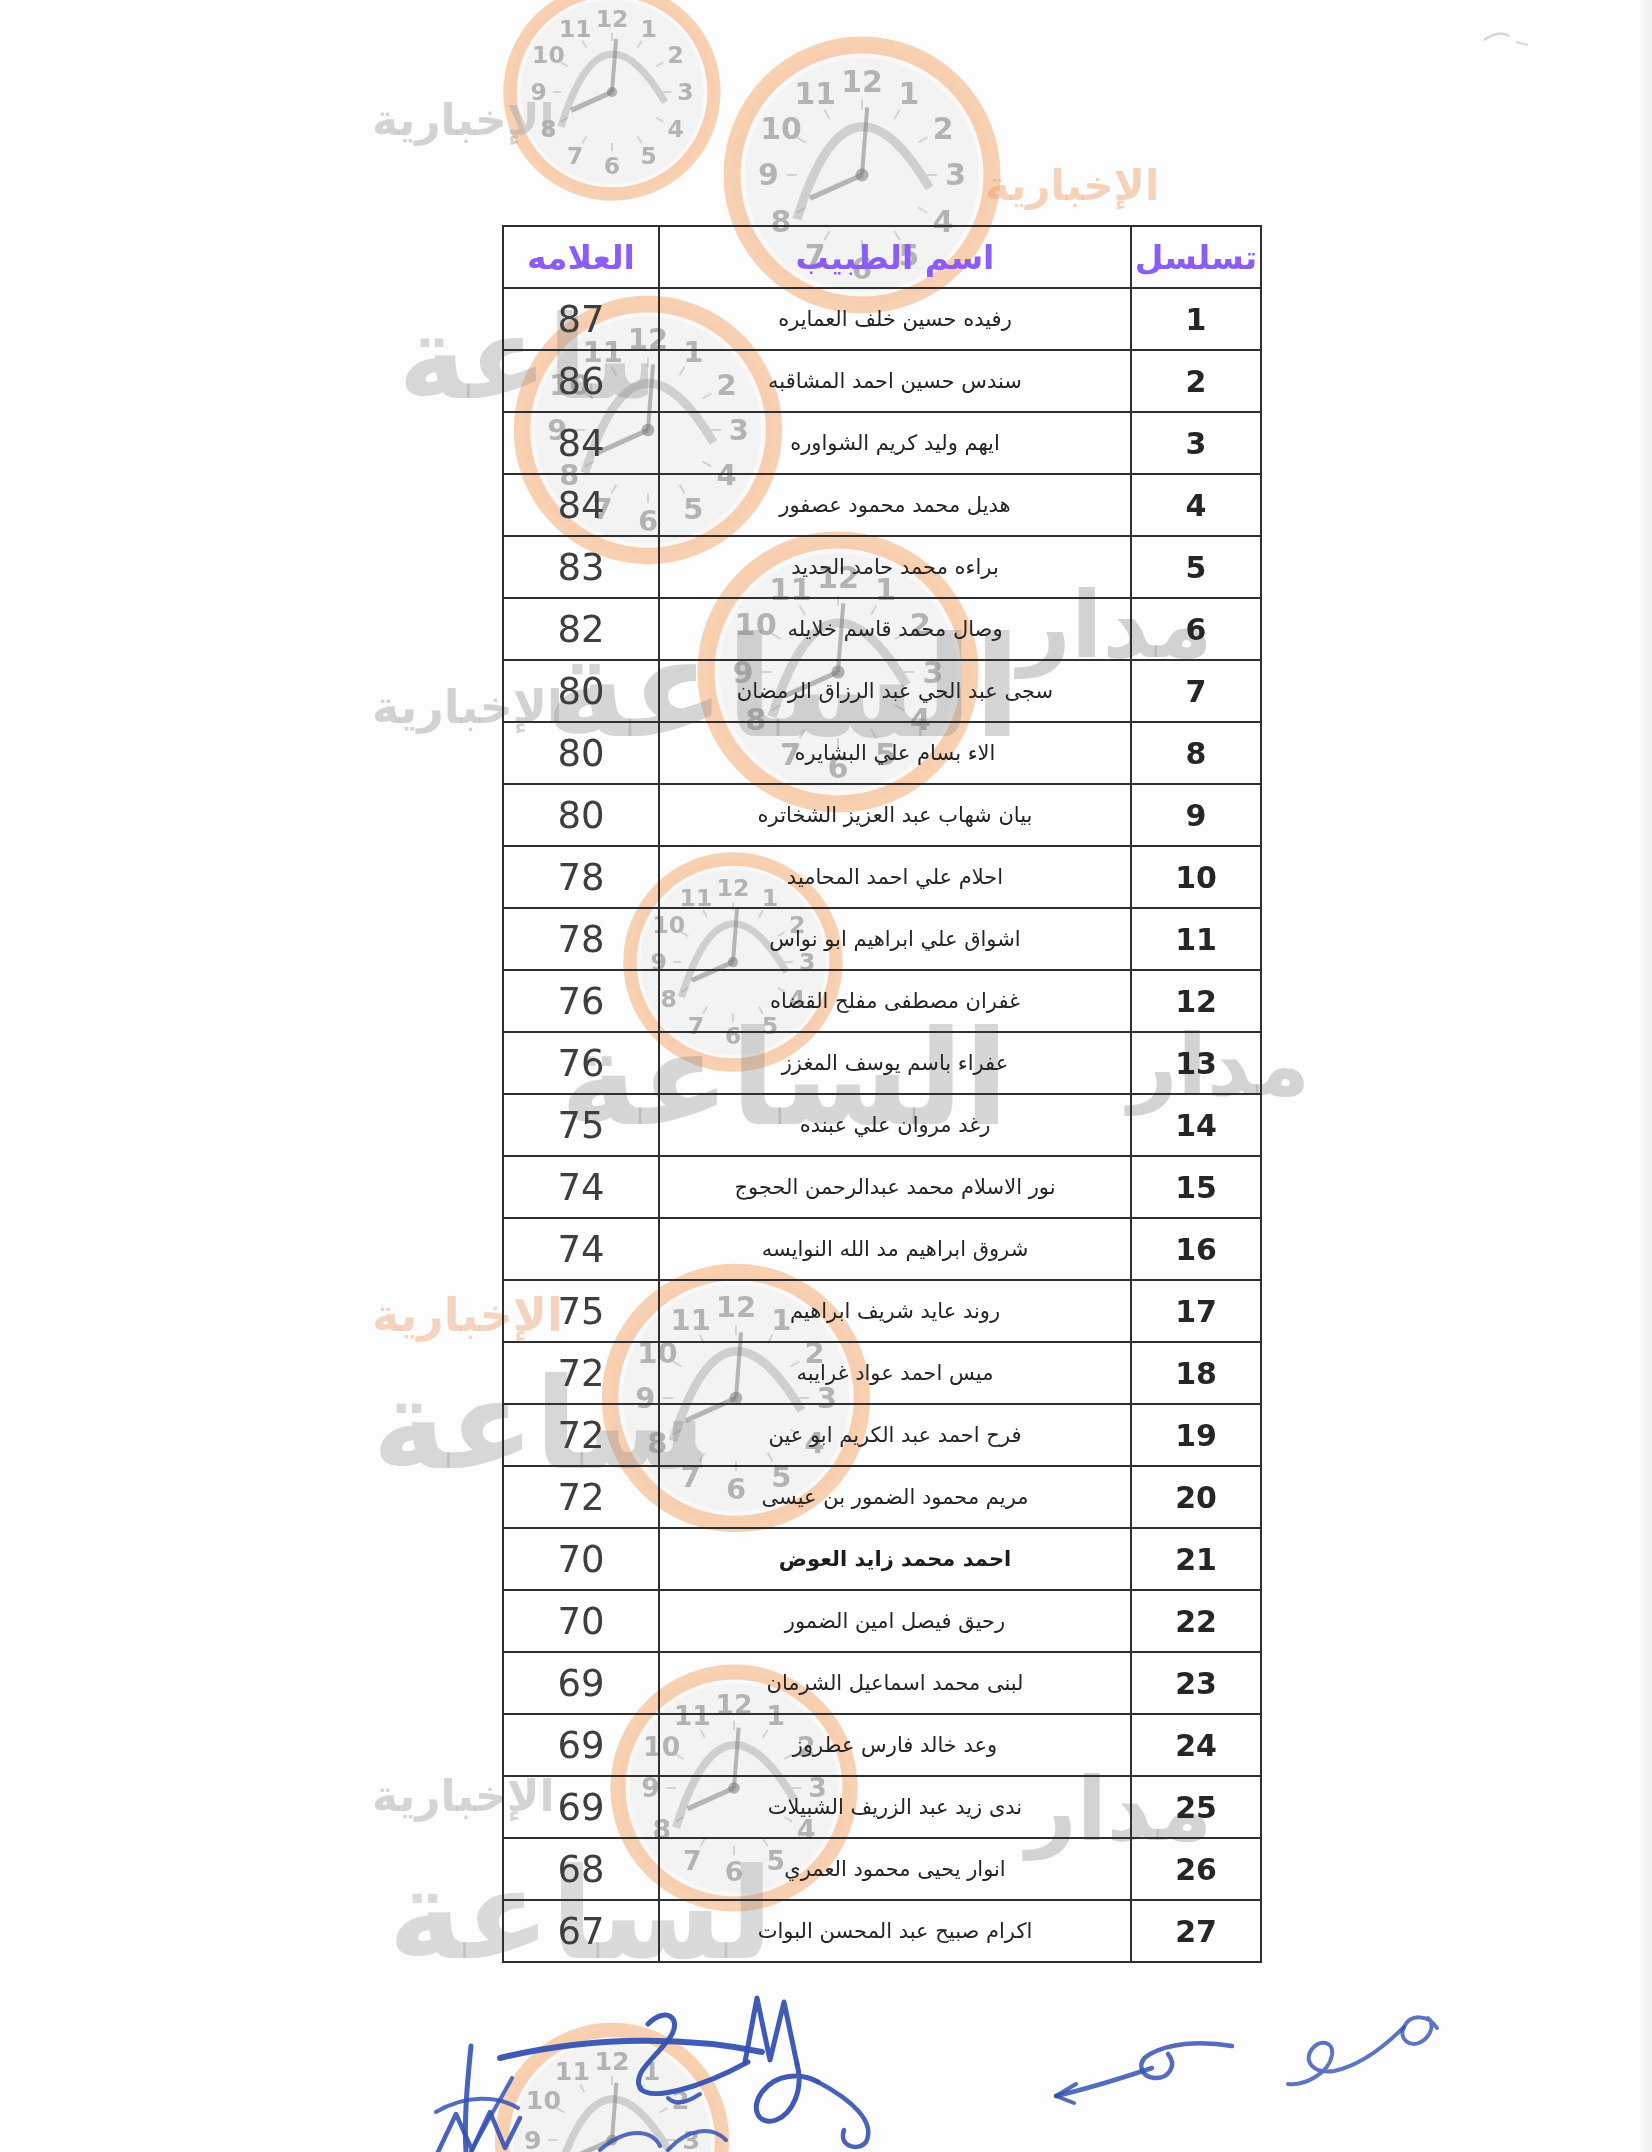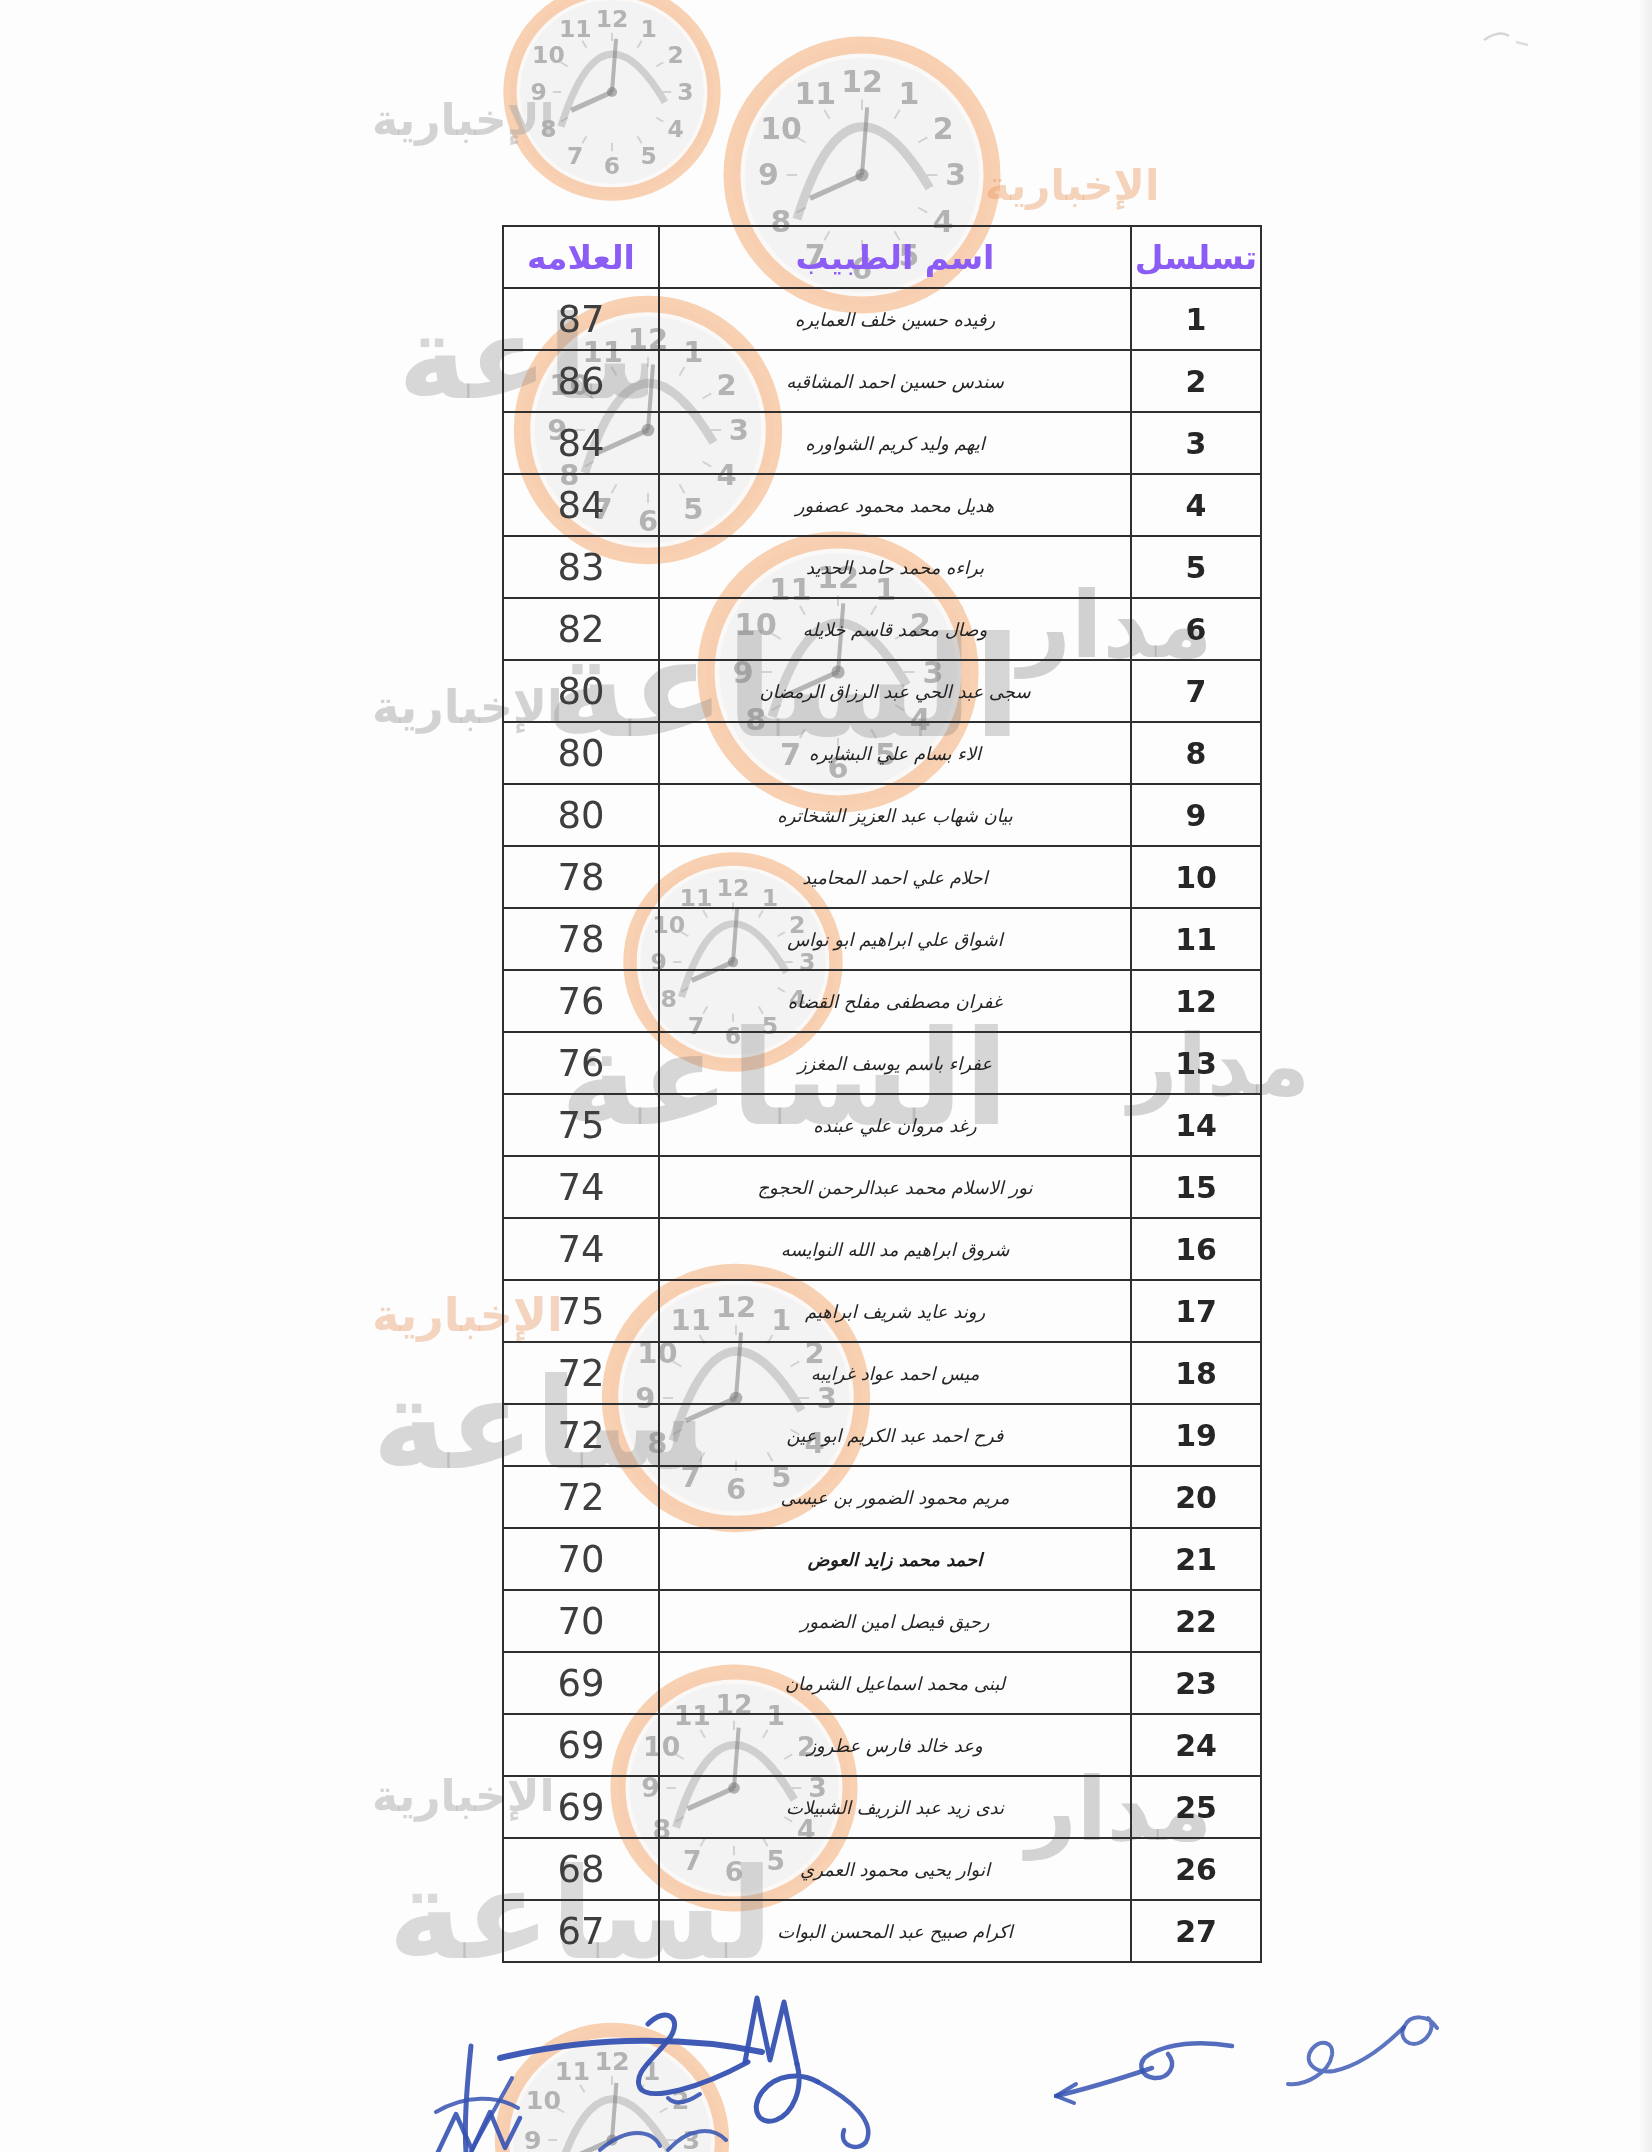--- a/index.html
+++ b/index.html
@@ -37,21 +37,21 @@
     background:transparent;
   }
   table.results td,table.results th{
     border:2.5px solid #2f2f2f;
     padding:0;height:62px;box-sizing:border-box;
     text-align:center;vertical-align:middle;
     background:transparent;overflow:hidden;
   }
   th.h{font-size:33px;font-weight:700;color:#8b5cf6;}
   td.serial{font-size:30px;font-weight:700;color:#262626;}
-  td.name{font-size:18px;font-weight:400;color:#242424;font-style:italic;}
+  td.name{font-size:21px;font-weight:400;color:#242424;}
   td.score{font-size:37px;font-weight:400;color:#3e3e3e;}
   tr.bold-row td.name{font-weight:700;color:#1d1d1d;text-align:center;}
   
   .sig-layer{position:absolute;inset:0;z-index:4;pointer-events:none;}
 </style>
 </head>
 <body>
 
 <div class="page">
 

